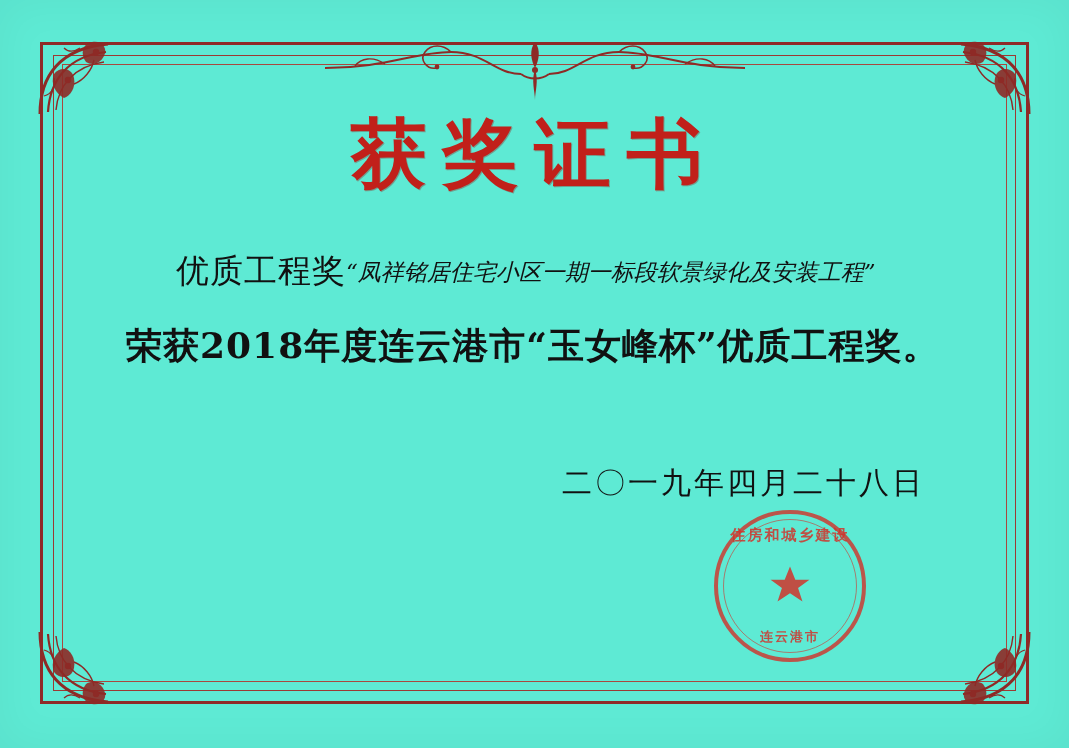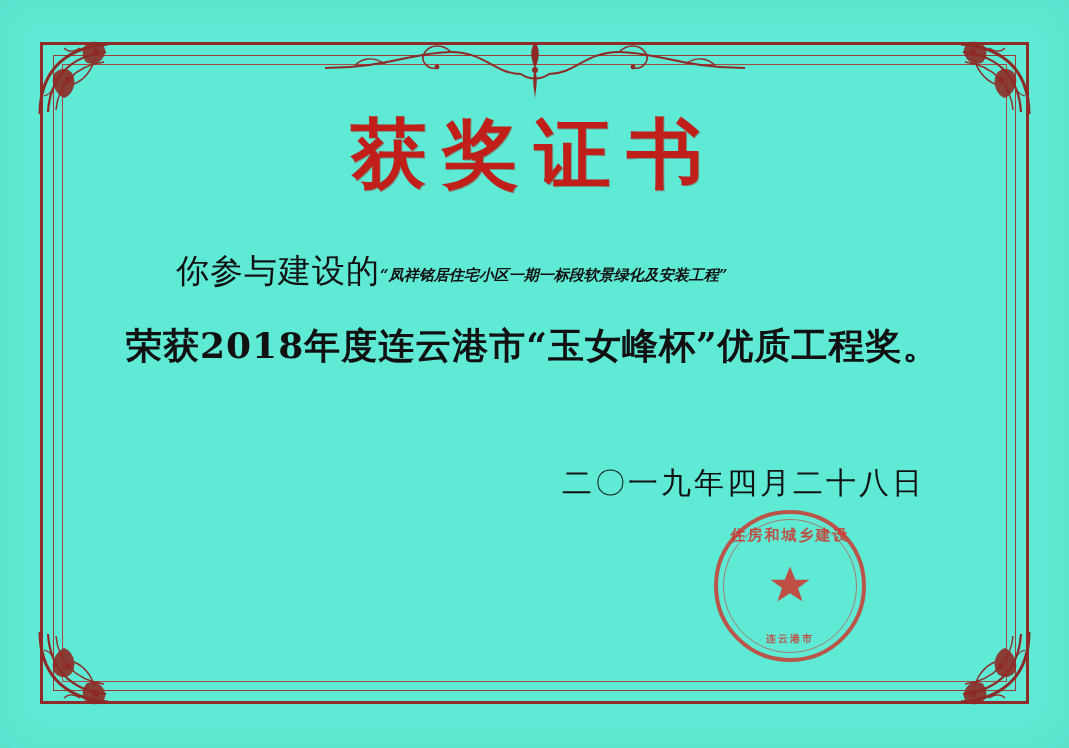--- a/index.html
+++ b/index.html
@@ -119,23 +119,23 @@
     color: #111;
     white-space: nowrap;
   }
   .line1 {
     margin-top: 42px;
     padding-left: 96px;
     font-size: 33px;
     letter-spacing: 1px;
   }
   .line1 .project {
-    font-size: 15px;
+    font-size: 23px;
     font-style: italic;
-    font-weight: bold;
+    font-weight: normal;
     letter-spacing: 0px;
     vertical-align: 2px;
   }
   .line2 {
     margin-top: 28px;
     padding-left: 46px;
     font-size: 36px;
     font-weight: bold;
     letter-spacing: 1px;
   }
@@ -194,21 +194,21 @@
     font-weight: bold;
     opacity: .85;
   }
   .seal .seal-text-top {
     top: 16px;
     font-size: 15px;
     letter-spacing: 2px;
   }
   .seal .seal-text-bottom {
     bottom: 16px;
-    font-size: 10px;
+    font-size: 13px;
     letter-spacing: 2px;
   }
 
   
   .edge-shade {
     position: absolute;
     inset: 0;
     pointer-events: none;
     box-shadow: inset 0 0 46px rgba(0,0,0,0.045);
   }
@@ -295,21 +295,21 @@
       <circle cx="308" cy="33" r="2.4" fill="currentColor" stroke="none"></circle>
     </svg>
   </div>
 
   <div class="content">
 
     <div class="title">获奖证书</div>
 
 
     <div class="body-line line1">
-      <span>你参与建设的</span><span class="project">“凤祥铭居住宅小区一期一标段软景绿化及安装工程”</span>
+      <span>优质工程奖</span><span class="project">“凤祥铭居住宅小区一期一标段软景绿化及安装工程”</span>
     </div>
 
     <div class="body-line line2">荣获2018年度连云港市“玉女峰杯”优质工程奖。</div>
 
     <div class="date-row">二〇一九年四月二十八日</div>
   </div>
 
   <div class="seal">
     <div class="ring"></div>
     <div class="ring2"></div>

